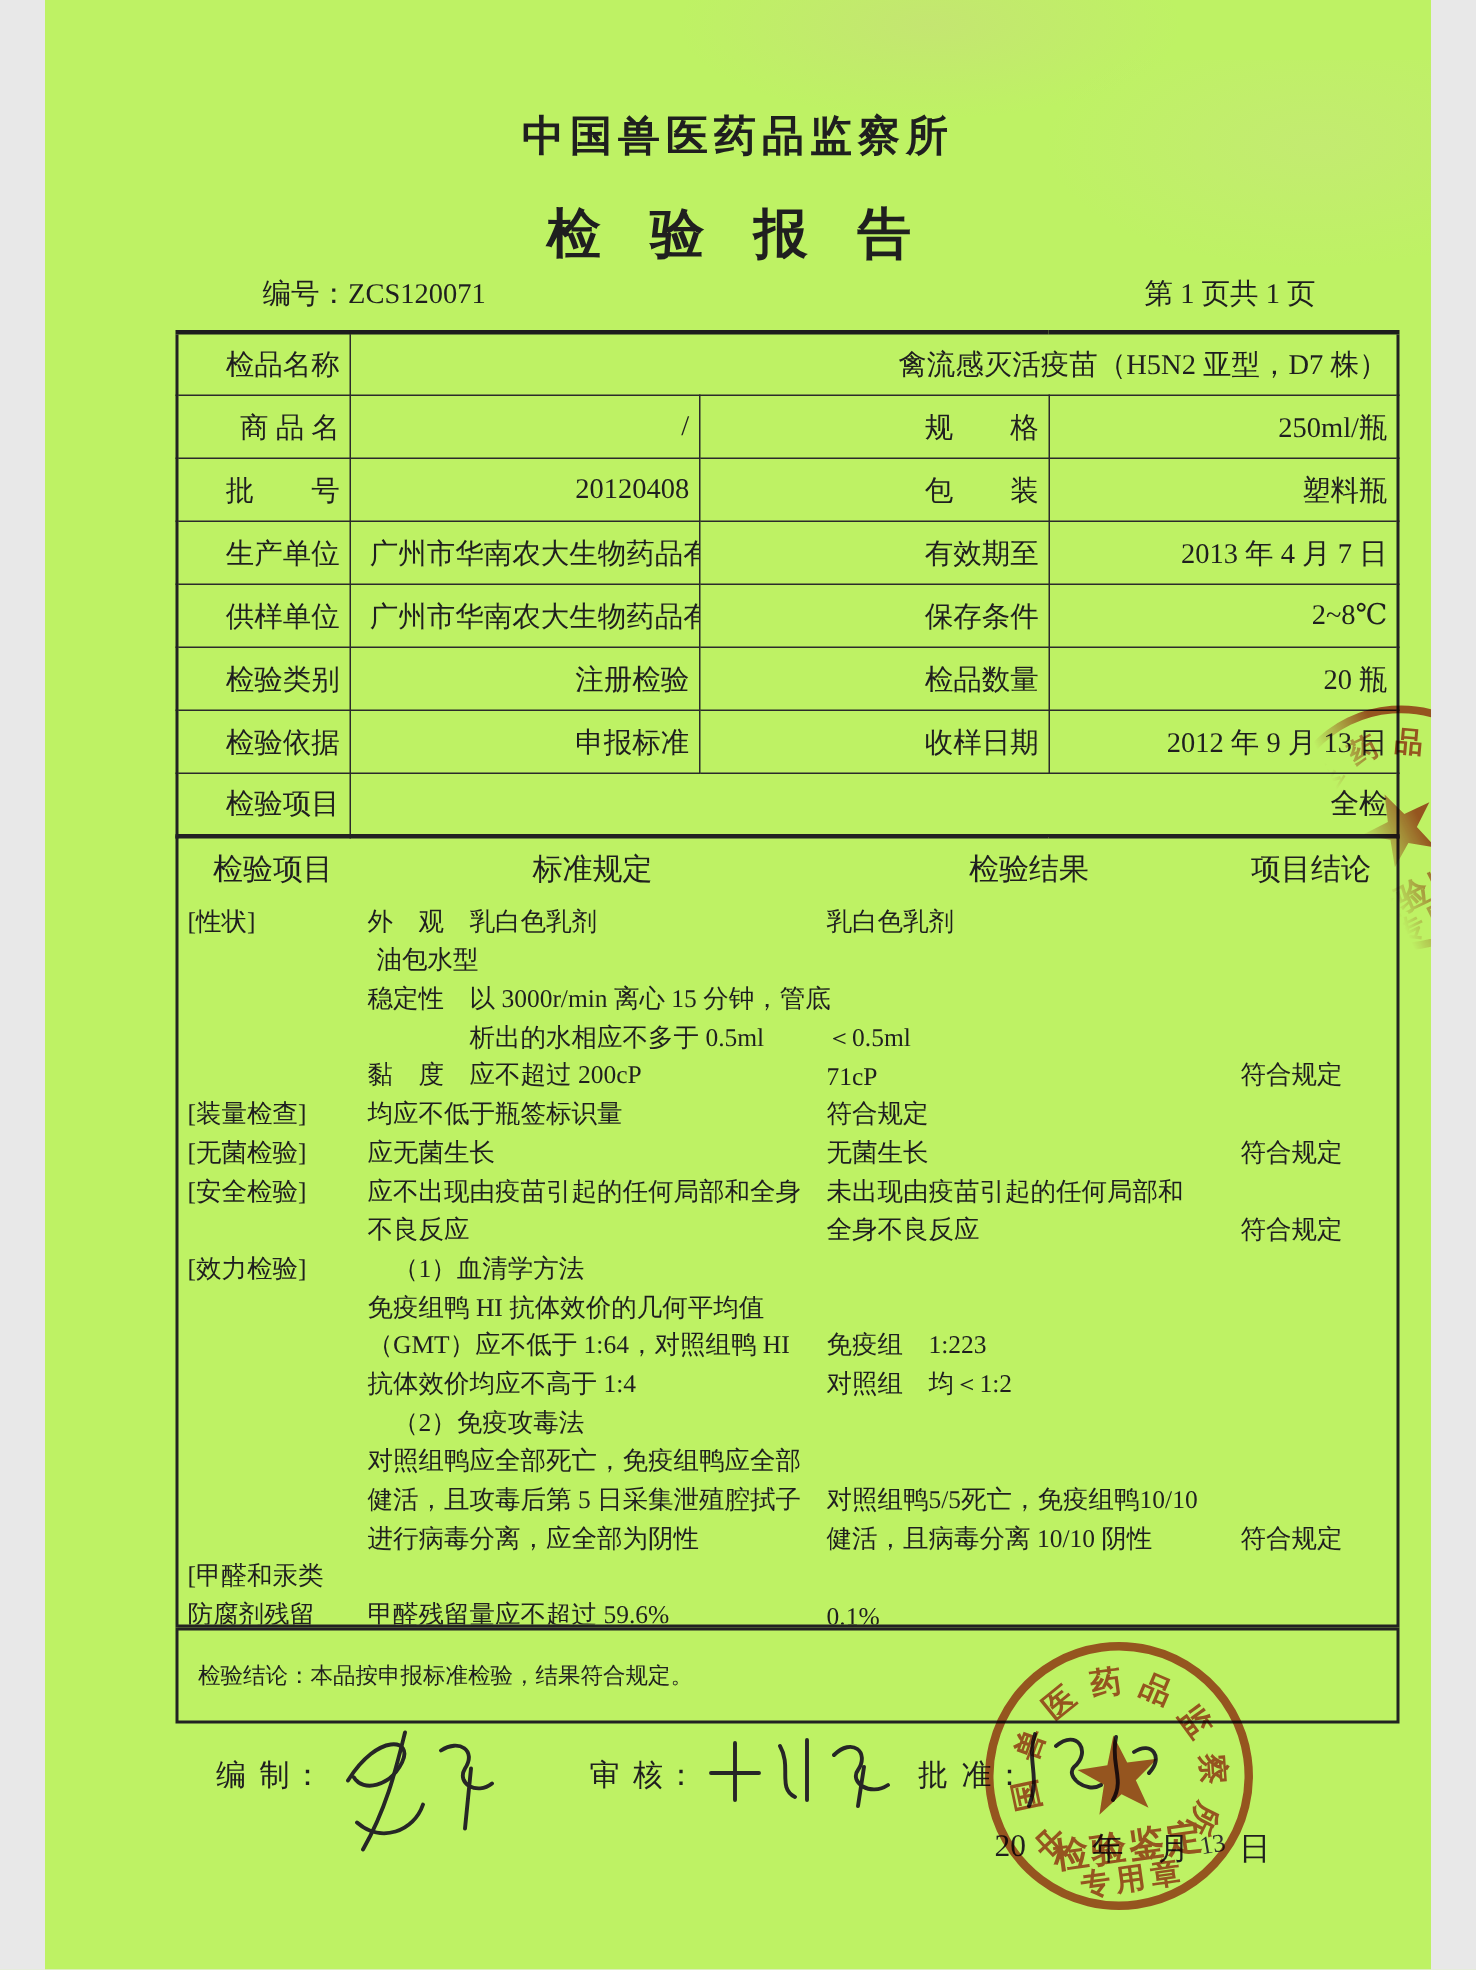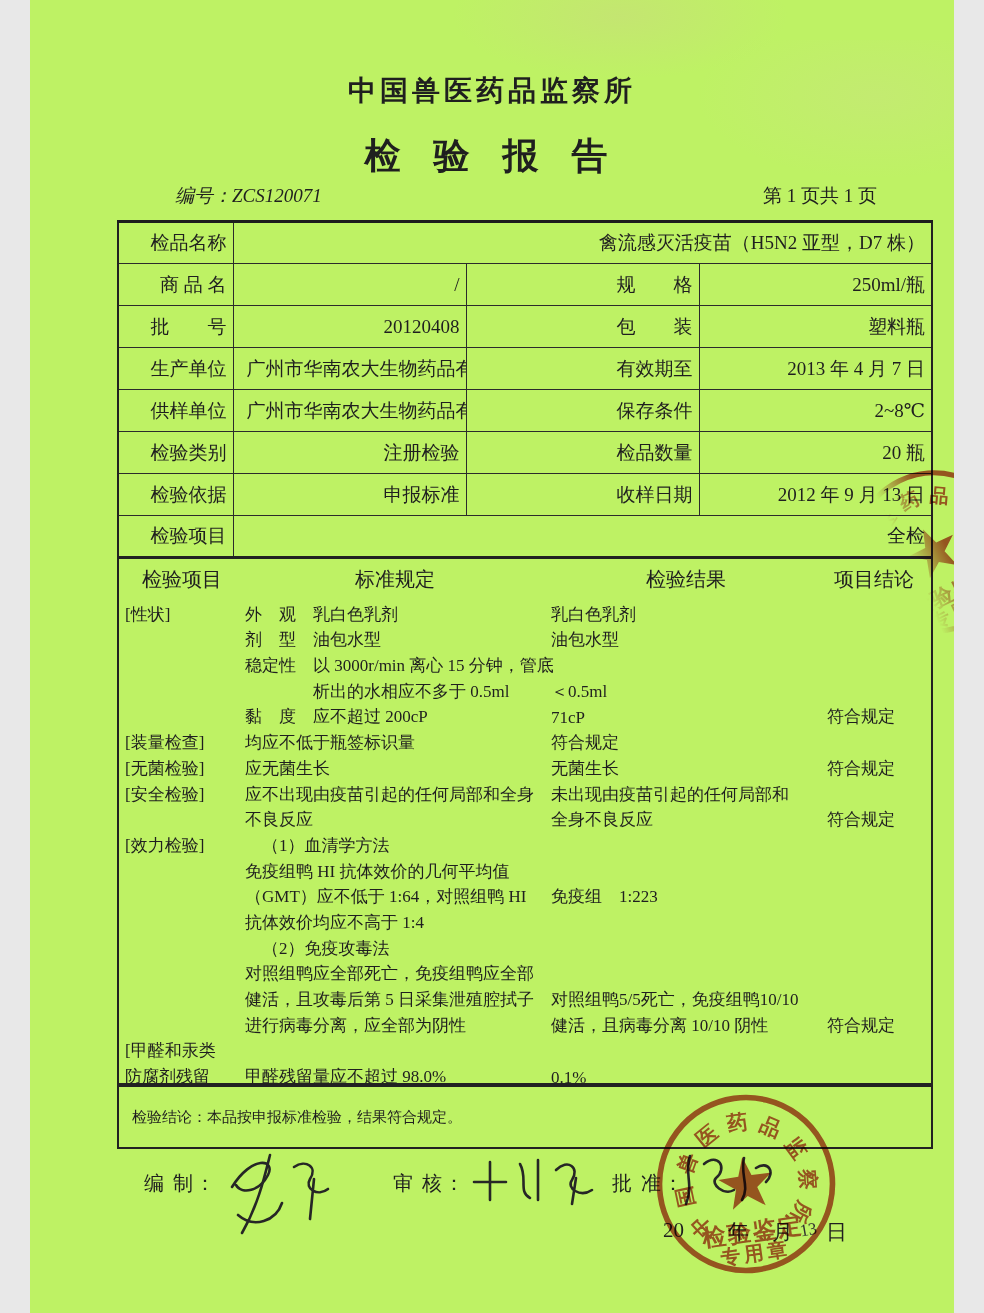--- a/index.html
+++ b/index.html
@@ -19,21 +19,21 @@
   .smudge2 { right:0; top:40px; width:260px; height:140px;
     background:radial-gradient(ellipse at 70% 40%, rgba(219,203,170,.18), rgba(219,203,170,0) 70%); }
 
   .org-title { position:absolute; top:72px; left:0; width:100%;
     text-align:center; font-size:28px; font-weight:600; letter-spacing:4px; }
   .report-title { position:absolute; top:132px; left:0; width:100%;
     text-align:center; font-size:36px; font-weight:700; letter-spacing:12px; }
 
   .meta-row { position:absolute; top:183px; left:87px; width:816px;
     font-size:19px; }
-  .meta-no { position:absolute; left:58px; top:0;font-style:italic; }
+  .meta-no { position:absolute; left:58px; top:0; }
   .meta-page { position:absolute; right:56px; top:0; }
 
   table.info-table { position:absolute; top:220px; left:87px; width:816px;
     border-collapse:collapse; table-layout:fixed; font-size:19px; }
   table.info-table td { border:1.6px solid #2b2b2b; height:42px;
     padding:2px 6px 2px 13px; vertical-align:middle; white-space:pre; overflow:hidden; }
   table.info-table { border:2.5px solid #222; border-top:3px solid #1d1d1d;text-align:right; }
   .c-lab { width:115px; }
   .c-val { width:400px; }
   .c-lab2 { width:114px;margin-left:28px; }
@@ -142,21 +142,20 @@
       <div class="col-con">项目结论</div>
     </div>
     <div class="t-line">
         <div class="col-item">[性状]</div>
         <div class="col-std">外　观　乳白色乳剂</div>
         <div class="col-res">乳白色乳剂</div>
         <div class="col-con"></div>
       </div>
     <div class="t-line">
         <div class="col-item"></div>
-        <div class="col-std">剂　型　油包水型</div>
         <div class="col-res">油包水型</div>
         <div class="col-con"></div>
       </div>
     <div class="t-line">
         <div class="col-item"></div>
         <div class="col-std">稳定性　以 3000r/min 离心 15 分钟，管底</div>
         <div class="col-res"></div>
         <div class="col-con"></div>
       </div>
     <div class="t-line">
@@ -208,20 +207,21 @@
       </div>
     <div class="t-line">
         <div class="col-item"></div>
         <div class="col-std">（GMT）应不低于 1:64，对照组鸭 HI</div>
         <div class="col-res">免疫组　1:223</div>
         <div class="col-con"></div>
       </div>
     <div class="t-line">
         <div class="col-item"></div>
         <div class="col-std">抗体效价均应不高于 1:4</div>
+        <div class="col-res">对照组　均＜1:2</div>
         <div class="col-con"></div>
       </div>
     <div class="t-line">
         <div class="col-item"></div>
         <div class="col-std">　（2）免疫攻毒法</div>
         <div class="col-res"></div>
         <div class="col-con"></div>
       </div>
     <div class="t-line">
         <div class="col-item"></div>
@@ -242,21 +242,21 @@
         <div class="col-con">符合规定</div>
       </div>
     <div class="t-line">
         <div class="col-item">[甲醛和汞类</div>
         <div class="col-std"></div>
         <div class="col-res"></div>
         <div class="col-con"></div>
       </div>
     <div class="t-line">
         <div class="col-item">防腐剂残留</div>
-        <div class="col-std">甲醛残留量应不超过 98.0%</div>
+        <div class="col-std">甲醛残留量应不超过 59.6%</div>
         <div class="col-res">0.1%</div>
         <div class="col-con"></div>
       </div>
 
   </div>
 
   <div class="conclusion-box"><span>检验结论：</span><span>本品按申报标准检验，结果符合规定。</span></div>
 
   <span class="sig-label" style="left:114px; top:1170px;">编 制：</span>
   <span class="sig-label" style="left:363px; top:1170px;">审 核：</span>

